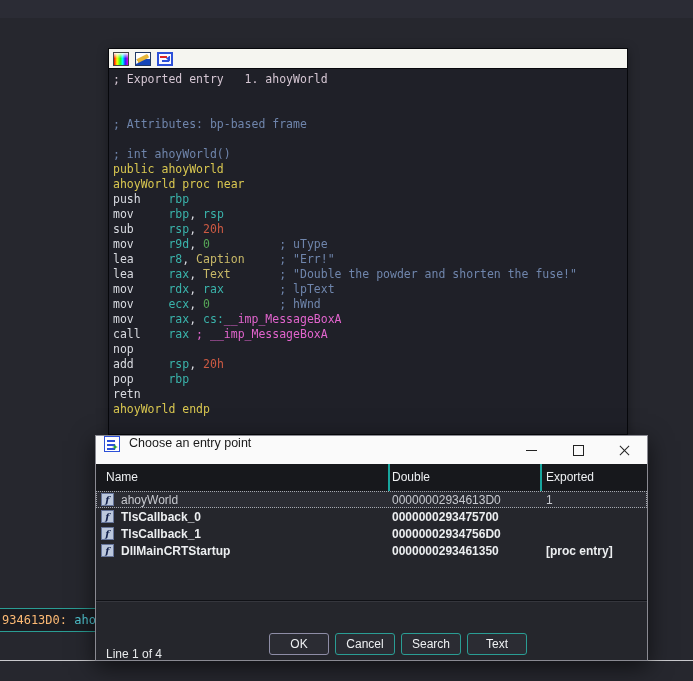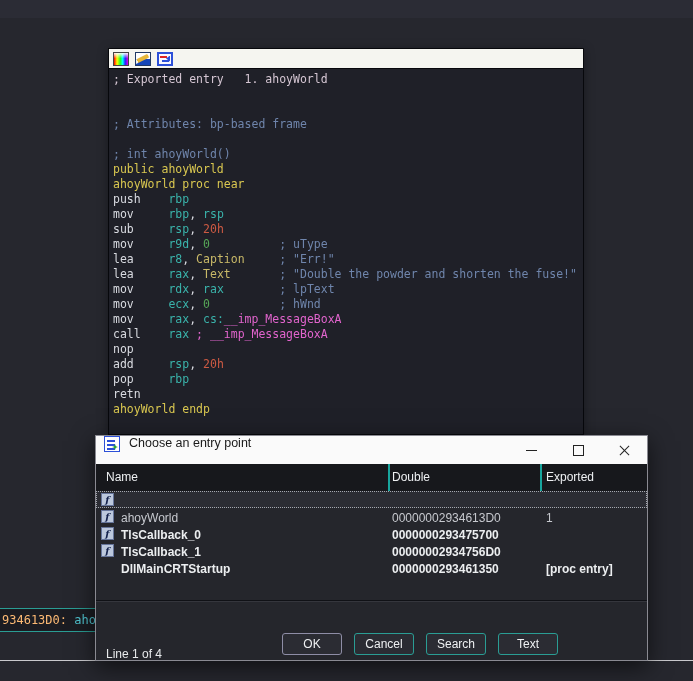--- a/index.html
+++ b/index.html
@@ -1,21 +1,21 @@
 <!DOCTYPE html>
 <html><head>
 <meta charset="utf-8">
 <style>
   html,body{margin:0;padding:0;background:#1a1a20;}
   #screen{position:relative;width:693px;height:681px;background:#26272e;overflow:hidden;
           font-family:"Liberation Sans",sans-serif;}
   .top-band{position:absolute;left:0;top:0;width:693px;height:18px;background:#2b2c35;}
 
   
-  #code-window{position:absolute;left:108px;top:48px;width:476px;height:387px;
+  #code-window{position:absolute;left:108px;top:48px;width:520px;height:387px;
                background:#1f2028;border:1px solid #07080c;box-sizing:border-box;
                box-shadow:0 2px 10px rgba(0,0,0,.35);}
   #code-titlebar{height:19px;background:#f5f5f0;border-bottom:1px solid #07080c;
                  display:flex;align-items:center;gap:6px;padding-left:4px;}
   .tb-icon{width:16px;height:14px;box-sizing:border-box;flex:0 0 auto;}
   .palette-icon{border:1px solid #444;
     background:linear-gradient(180deg,rgba(255,255,255,.95),rgba(255,255,255,0) 45%),
     linear-gradient(90deg,#f00,#ff0 22%,#2f2 45%,#0ff 62%,#22f 80%,#d0d 100%);}
   .pencil-edit-icon{position:relative;background:#fff;border:1px solid #223a66;overflow:hidden;}
   .pencil-edit-icon::before{content:"";position:absolute;left:0;bottom:0;width:100%;height:6px;background:#1747b8;}
@@ -68,26 +68,26 @@
   .col-sep{position:absolute;top:0;bottom:0;width:2px;background:#18a59d;}
   .col-sep.s0{left:292px}.col-sep.s1{left:444px}
 
   #tbl-body{position:relative;height:109px;background:#25262c;}
   .trow{position:relative;height:17px;font-size:12px;color:#eceef0;}
   .trow.bold{font-weight:bold;}
   .trow.selected{background:#2b2c33;color:#c7c9cf;outline:1px dotted #a5a8b0;outline-offset:-1px;}
   .f-icon{position:absolute;left:5px;top:2px;width:13px;height:13px;background:#bcc8dd;
     border:1px solid #66759b;box-sizing:border-box;color:#14224d;text-align:center;
     font-family:"DejaVu Serif",serif;font-style:italic;font-weight:bold;font-size:10px;line-height:11px;}
-  .cell{position:absolute;top:20px;white-space:nowrap;}
+  .cell{position:absolute;top:2px;white-space:nowrap;}
   .cell.name{left:25px}.cell.addr{left:296px}.cell.ord{left:450px}
 
   #dlg-divider{position:absolute;left:0;right:0;top:164px;height:1px;background:#101116;border-bottom:1px solid #35363d;}
   #dlg-status{position:absolute;left:10px;top:171px;font-size:12px;color:#e8eaec;margin-top:40px;}
-  #dlg-buttons{position:absolute;left:146px;top:197px;display:flex;gap:12px;padding-left:40px;}
+  #dlg-buttons{position:absolute;left:133px;top:197px;display:flex;gap:6px;padding-left:40px;}
   .dlg-btn{width:60px;height:22px;background:#2b2c33;border:1px solid #2a9d94;border-radius:3px;
     color:#eef0f2;font-size:12px;font-family:"Liberation Sans",sans-serif;padding:0;}
   .dlg-btn.btn-default{border-color:#8e8da6;}
 </style>
 </head>
 <body>
 
 <div id="screen">
   <div class="top-band"></div>
 

